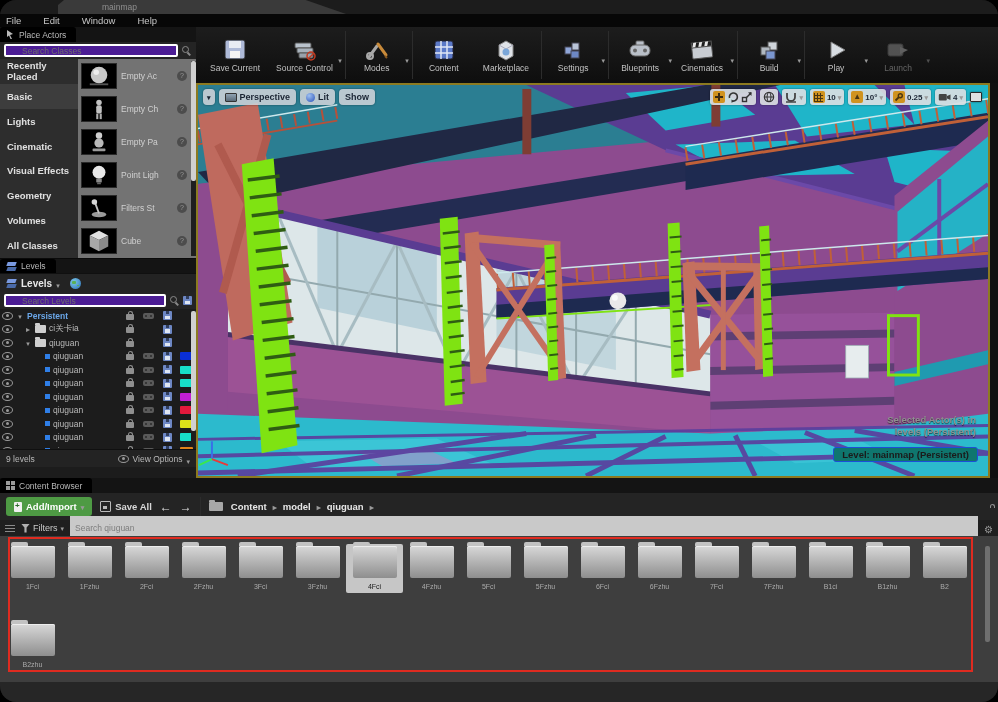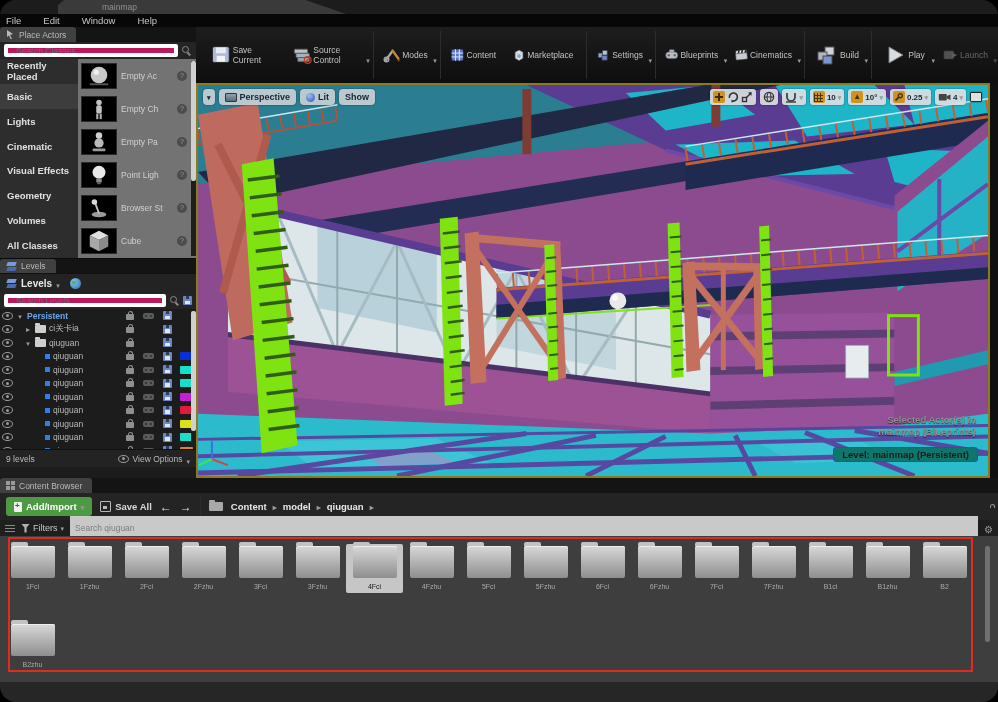--- a/index.html
+++ b/index.html
@@ -5,34 +5,34 @@
   *{margin:0;padding:0;box-sizing:border-box}
   body{background:#000;font-family:"Liberation Sans",sans-serif;-webkit-font-smoothing:antialiased}
   .frame{position:relative;width:998px;height:702px;background:#101010;border-radius:16px;overflow:hidden}
   
   .titlebar{position:absolute;left:0;top:0;width:998px;height:14px;background:#1c1c1c}
   .title-tab{position:absolute;left:58px;top:0;width:288px;height:14px;background:#3a3a3a;clip-path:polygon(0 100%,0 5px,6px 0,86% 0,100% 100%);color:#8f8f8f;font-size:8.5px;line-height:15px;padding-left:44px}
   .menubar{position:absolute;left:0;top:14px;width:998px;height:13px;background:#070707;display:flex;gap:22px;padding-left:6px;align-items:center}
   .menubar span{color:#c6c6c6;font-size:9.5px}
   
   .toolbar{position:absolute;left:196px;top:27px;width:802px;height:56px;background:linear-gradient(#1d1d1d,#0e0e0e);display:flex;align-items:stretch;padding-left:8px}
-  .tbtn{position:relative;display:flex;flex-direction:row;align-items:center;justify-content:center;gap:1px;min-width:62px;padding:2px 10px 2px 6px}
+  .tbtn{position:relative;display:flex;flex-direction:column;align-items:center;justify-content:center;gap:1px;min-width:62px;padding:2px 10px 2px 6px}
   .tbtn svg{display:block}
   .tbtn .tl{font-size:8.5px;color:#c2c2c2}
   .tbtn .car-d{position:absolute;right:1px;top:22px}
   .tbtn.dim{opacity:.45}
   .tsep{width:1px;background:#000;border-right:1px solid #2c2c2c;margin:4px 2px}
   .car-d::after{content:"▾";font-size:7px;color:#9a9a9a}
   .car-r::after{content:"▸";font-size:8px;color:#9a9a9a}
   
   .leftcol{position:absolute;left:0;top:27px;width:196px;height:451px;background:#1c1c1c}
   .ptabrow{height:15px;background:#141414;display:flex}
-  .ptab{background:#404040;border-radius:3px 3px 0 0;display:flex;align-items:center;gap:4px;padding:0 10px 0 6px;color:#b9b9b9;font-size:8.5px}
+  .ptab{background:#000000;border-radius:3px 3px 0 0;display:flex;align-items:center;gap:4px;padding:0 10px 0 6px;color:#b9b9b9;font-size:8.5px}
   .searchrow{height:17px;display:flex;align-items:center;padding:0 4px;gap:3px;background:#242424}
-  .srch{flex:1;height:13px;background:#be185d;border:4px solid #ffffff;border-radius:2px;color:#bbb;font-size:8.5px;padding:0 8px;outline:none}
+  .srch{flex:1;height:13px;background:#4c1d95;border:2px solid #ffffff;border-radius:2px;color:#bbb;font-size:8.5px;padding:0 16px;outline:none}
   .srch::placeholder{color:#6f6f6f}
   .mag{position:relative;width:11px;height:11px;flex:none}
   .mag::before{content:"";position:absolute;width:5px;height:5px;border:1.5px solid #8a8a8a;border-radius:50%;left:1px;top:1px}
   .mag::after{content:"";position:absolute;width:4px;height:1.5px;background:#8a8a8a;transform:rotate(45deg);left:6px;top:7.5px}
   .pabody{display:flex;height:199px}
   .pacats{width:78px;background:#2d2d2d;display:flex;flex-direction:column}
   .pacat{flex:1;display:flex;align-items:center;padding-left:7px;font-size:9.5px;font-weight:bold;color:#e0e0e0}
   .pacat.sel{background:#3d3d3d}
   .paitems{flex:1;background:#737373;display:flex;flex-direction:column;position:relative}
   .paitem{flex:1;display:flex;align-items:center;gap:4px;padding:0 3px}
@@ -320,21 +320,21 @@
             </svg>
           <span class="il">Point Ligh</span>
             <span class="qm"></span>
         </div>
         <div class="paitem">
           <svg class="thumb" viewBox="0 0 36 26">
               <ellipse cx="18" cy="20" rx="8" ry="3" fill="#9a9a9a"></ellipse>
               <path d="M18 19 L14 8" stroke="#c2c2c2" stroke-width="2"></path>
               <circle cx="13" cy="6.5" r="3" fill="#d8d8d8"></circle>
             </svg>
-          <span class="il">Browser St</span>
+          <span class="il">Filters St</span>
             <span class="qm"></span>
         </div>
         <div class="paitem">
           <svg class="thumb" viewBox="0 0 36 26">
               <polygon points="18,2 28,7 18,12 8,7" fill="#e0e0e0"></polygon>
               <polygon points="8,7 18,12 18,24 8,19" fill="#a8a8a8"></polygon>
               <polygon points="28,7 18,12 18,24 28,19" fill="#8a8a8a"></polygon>
             </svg>
           <span class="il">Cube</span>
             <span class="qm"></span>
@@ -823,21 +823,21 @@
             <polygon points="9,4 12.5,2.5 12.5,8 9,6.5" fill="#444"></polygon>
           </svg>
         <span>4</span>
         <span class="car-d"></span>
       </div>
       <span class="maxbox"></span>
     </div>
 
     <div class="ovl">
       <div>Selected Actor(s) in</div>
-      <div>mainmap (Blueprints)</div>
+      <div>levels (Persistent)</div>
     </div>
     <div class="lvbadge">Level:  mainmap (Persistent)</div>
   </div>
 
   <div class="cb">
     <div class="cbtabrow">
       <div class="ptab">
         <svg width="9" height="9" viewBox="0 0 9 9">
             <rect x="0" y="0" width="4" height="4" fill="#9a9a9a"></rect>
             <rect x="5" y="0" width="4" height="4" fill="#9a9a9a"></rect>

